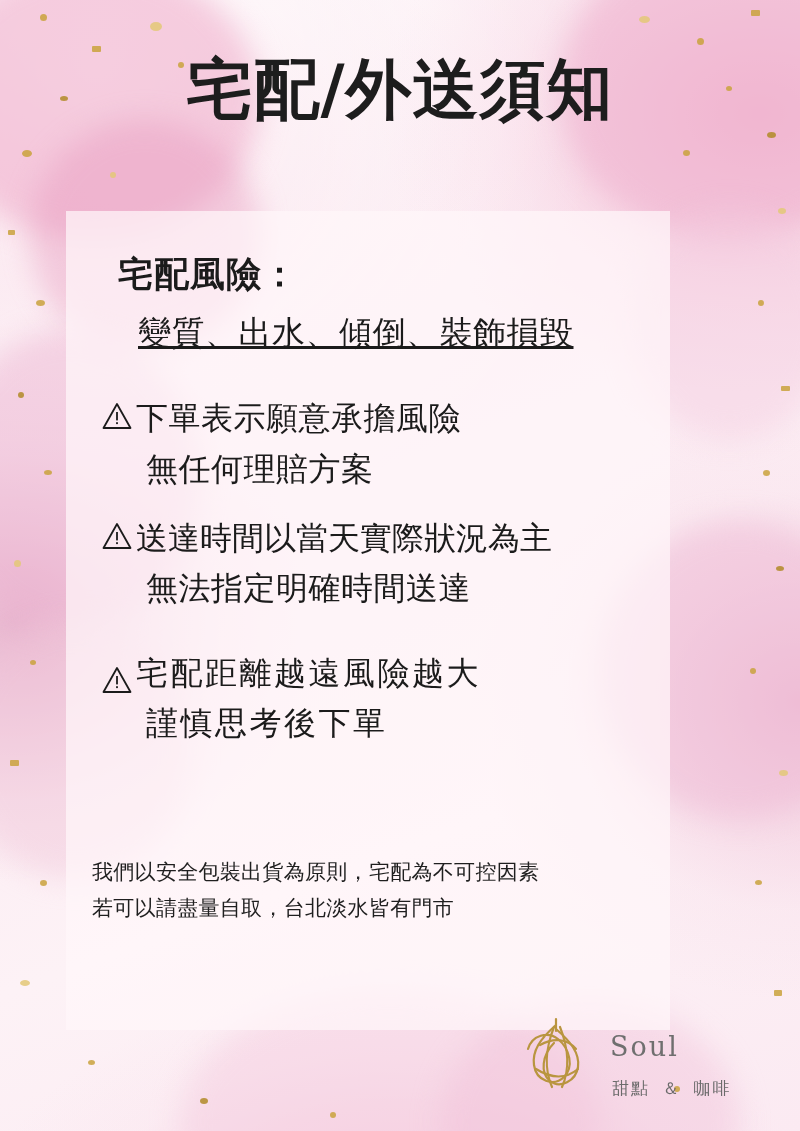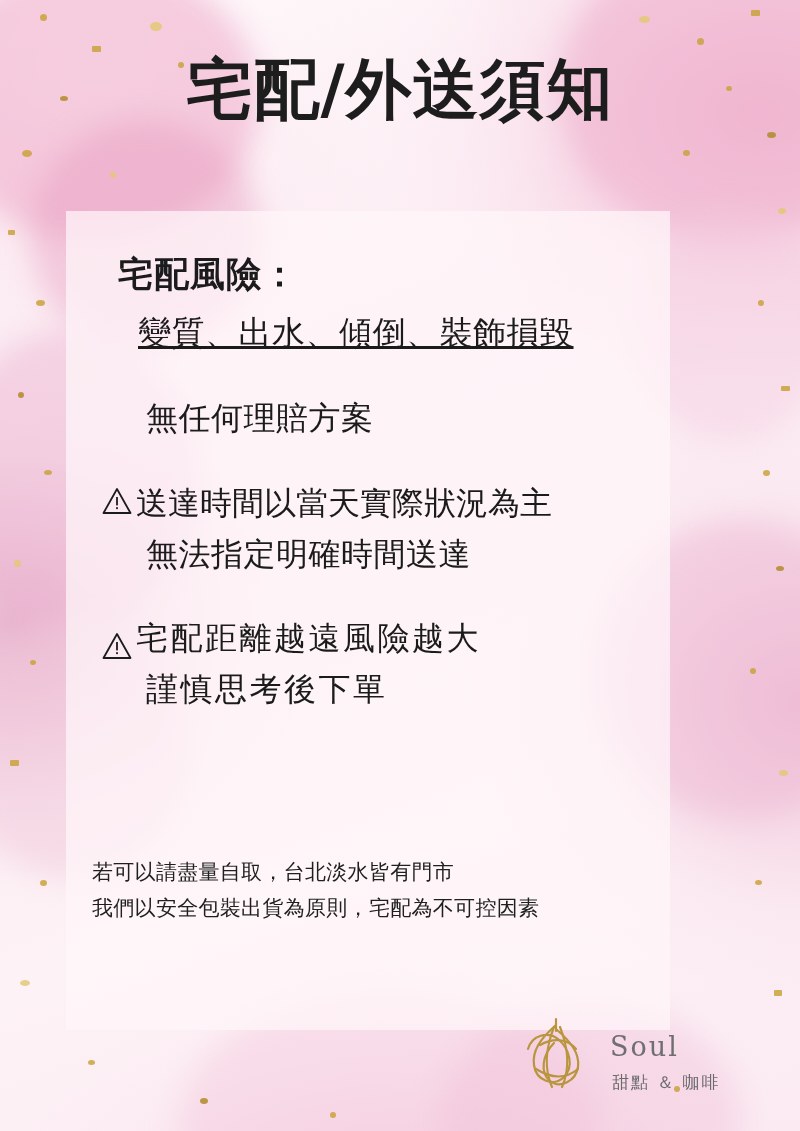--- a/index.html
+++ b/index.html
@@ -124,21 +124,21 @@
     margin-left: 44px;
     white-space: nowrap;
   }
   .warn-icon {
     display: inline-block;
     font-size: 31px;
     margin-right: 4px;
     line-height: 1;
     transform: translateY(1px);
   }
-  .wb2 { margin-top: 34px; }
+  .wb2 { margin-top: 18px; }
   .wb2 .first-line { letter-spacing: 0; }
   .wb3 { margin-top: 34px; }
   .wb3 .first-line { letter-spacing: 2.5px; align-items: flex-end; }
   .wb3 .second-line { letter-spacing: 2.5px; }
 
   .footnote {
     position: absolute;
     left: 26px;
     bottom: 104px;
     width: 610px;
@@ -169,22 +169,22 @@
     left: 118px;
     top: 22px;
     font-family: "DejaVu Serif", "Liberation Serif", serif;
     font-size: 27px;
     letter-spacing: 2px;
     color: #6f6f6f;
   }
   .logo-sub {
     position: absolute;
     left: 120px;
-    top: 62px;
-    font-family: Liberation Sans, sans-serif;
+    top: 68px;
+    font-family: Liberation Mono, monospace;
     font-size: 17px;
     letter-spacing: 2px;
     color: #6b6b6b;
     white-space: nowrap;
   }
 </style>
 </head>
 <body>
 
 <div class="poster">
@@ -240,20 +240,30 @@
   <div class="panel">
     <div class="panel-inner">
 
       <div class="section-heading">宅配風險：</div>
 
       <div class="risk-lines">
         <div>變質、出水、傾倒、裝飾損毀</div>
       </div>
 
       <div class="warn-block wb1">
+        <div class="first-line">
+          <span class="warn-icon">
+            <svg width="30" height="28" viewBox="0 0 30 28" aria-hidden="true">
+              <path d="M15 2 L28.5 26 L1.5 26 Z" fill="none" stroke="#1b1b1b" stroke-width="1.8" stroke-linejoin="round"></path>
+              <rect x="14.1" y="10" width="1.8" height="8.4" fill="#1b1b1b"></rect>
+              <rect x="14.1" y="20.2" width="1.8" height="1.9" fill="#1b1b1b"></rect>
+            </svg>
+          </span>
+          <span>下單表示願意承擔風險</span>
+        </div>
         <div class="second-line">無任何理賠方案</div>
       </div>
 
       <div class="warn-block wb2">
         <div class="first-line">
           <span class="warn-icon">
             <svg width="30" height="28" viewBox="0 0 30 28" aria-hidden="true">
               <path d="M15 2 L28.5 26 L1.5 26 Z" fill="none" stroke="#1b1b1b" stroke-width="1.8" stroke-linejoin="round"></path>
               <rect x="14.1" y="10" width="1.8" height="8.4" fill="#1b1b1b"></rect>
               <rect x="14.1" y="20.2" width="1.8" height="1.9" fill="#1b1b1b"></rect>
@@ -272,22 +282,22 @@
               <rect x="14.1" y="10" width="1.8" height="8.4" fill="#1b1b1b"></rect>
               <rect x="14.1" y="20.2" width="1.8" height="1.9" fill="#1b1b1b"></rect>
             </svg>
           </span>
           <span>宅配距離越遠風險越大</span>
         </div>
         <div class="second-line">謹慎思考後下單</div>
       </div>
 
       <div class="footnote">
+        <div>我們以安全包裝出貨為原則，宅配為不可控因素</div>
         <div>若可以請盡量自取，台北淡水皆有門市</div>
-        <div>我們以安全包裝出貨為原則，宅配為不可控因素</div>
       </div>
 
     </div>
   </div>
 
   <div class="logo">
     <div class="logo-mark">
       <svg width="92" height="92" viewBox="0 0 92 92" aria-hidden="true">
         <g fill="none" stroke="#b9953f" stroke-width="2.2" stroke-linecap="round">
           <path d="M46 14 C30 28, 22 40, 24 54 C26 70, 44 76, 54 66 C64 56, 60 38, 48 28 C38 20, 22 24, 18 38"></path>

